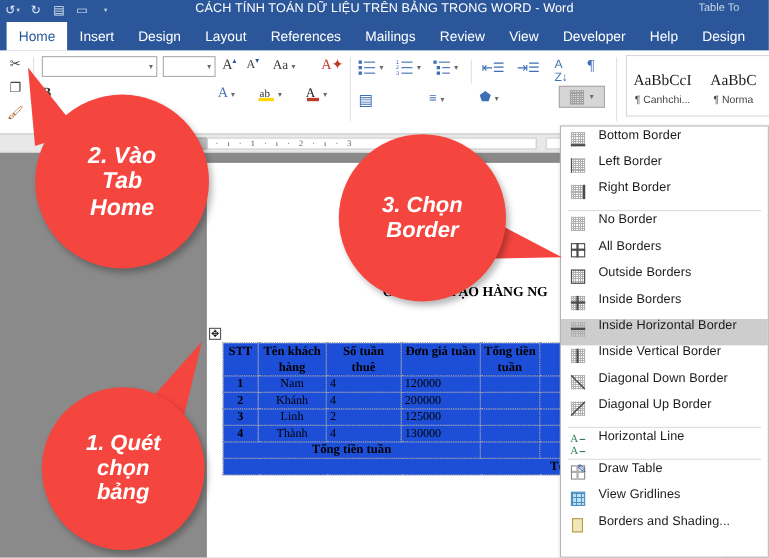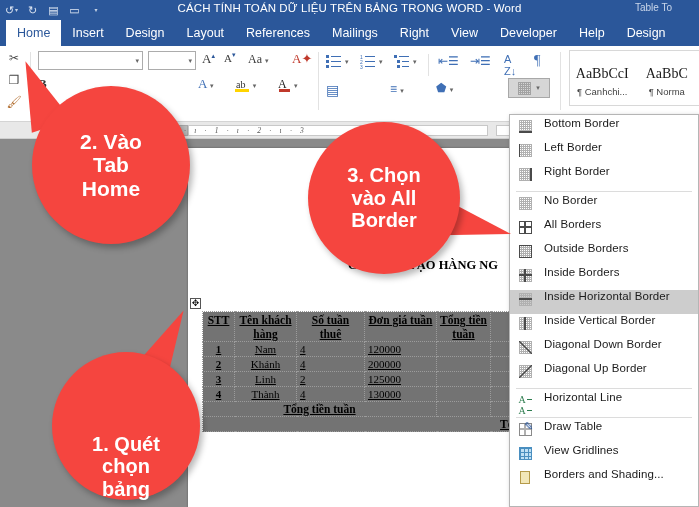--- a/index.html
+++ b/index.html
@@ -217,22 +217,21 @@
     border-collapse: collapse;
     font-family: "Liberation Serif", serif;
     font-size: 11px; color: #000;
     table-layout: fixed;
   }
   table.doctable td, table.doctable th {
     border: 1px dotted #9c9c9c;
     padding: 0 3px;
     height: 15px;
     vertical-align: middle;
-    background: #737373;
-    text-decoration: underline;
+    background: #1d4ed8;
   }
   table.doctable th {
     text-align: center; font-weight: bold;
     font-size: 11.5px; line-height: 14px;
     vertical-align: top; padding-top: 1px;
   }
   td.num { text-align: center; font-weight: bold; }
   td.name { text-align: center; }
   td.lft { text-align: left; }
   td.tot { text-align: center; font-weight: bold; font-size: 11.5px; }
@@ -300,20 +299,21 @@
     position: absolute;
     background: #f5453f;
     border-radius: 50%;
     color: #fff;
     display: flex; align-items: center; justify-content: center;
     text-align: center;
     font-weight: bold;
     box-shadow: 3px 4px 6px rgba(0,0,0,.28);
     z-index: 60;
     line-height: 1.12;
+    font-style: italic;
   }
   .tail {
     position: absolute;
     width: 0; height: 0;
     z-index: 59;
   }
   #bubble2 { left: 32px; top: 86px; width: 158px; height: 158px; font-size: 21px; }
   #tail2 {
     left: 20px; top: 58px;
     border-left: 16px solid transparent;
@@ -322,21 +322,21 @@
     transform: rotate(-18deg);
   }
   #bubble3 { left: 308px; top: 122px; width: 152px; height: 152px; font-size: 20px; }
   #tail3 {
     left: 430px; top: 204px;
     border-top: 20px solid transparent;
     border-bottom: 22px solid transparent;
     border-left: 82px solid #f5453f;
     transform: rotate(14deg);
   }
-  #bubble1 { left: 52px; top: 352px; width: 148px; height: 148px; font-size: 20px; align-items: flex-end; }
+  #bubble1 { left: 38px; top: 352px; width: 148px; height: 148px; font-size: 20px; }
   #tail1 {
     left: 148px; top: 306px;
     border-left: 20px solid transparent;
     border-right: 16px solid transparent;
     border-bottom: 72px solid #f5453f;
     transform: rotate(26deg);
   }
   .bubble span { display: block; padding: 0 10px; }
 </style>
 </head>
@@ -359,21 +359,21 @@
   </div>
 
   <div class="tabbar">
     <div class="tabs">
       <div class="tab active">Home</div>
       <div class="tab">Insert</div>
       <div class="tab">Design</div>
       <div class="tab">Layout</div>
       <div class="tab">References</div>
       <div class="tab">Mailings</div>
-      <div class="tab">Right</div>
+      <div class="tab">Review</div>
       <div class="tab">View</div>
       <div class="tab">Developer</div>
       <div class="tab">Help</div>
       <div class="tab ctx">Design</div>
     </div>
   </div>
 
   <div class="ribbon">
 
     <div class="icon-btn" style="left:6px; top:4px; width:16px; height:16px;">✂</div>
@@ -458,21 +458,21 @@
         <div class="style-name">¶ Norma</div>
       </div>
     </div>
   </div>
 
   <div class="workspace">
 
     <div class="ruler">
       <div class="ruler-grey-l"></div>
       <div class="ruler-white" style="left:188px; width:300px;"></div>
-      <div class="ruler-ticks" style="left:184px;font-style:italic;">·  ı  ·  1  ·  ı  ·  2  ·  ı  ·  3</div>
+      <div class="ruler-ticks" style="left:196px;">·  ı  ·  1  ·  ı  ·  2  ·  ı  ·  3</div>
       <div class="ruler-ticks" style="left:640px;">·  9  ·</div>
       <div class="ruler-white" style="left:496px; width:190px;"></div>
     </div>
 
     <div class="vruler">
       <div class="vticks">· 5 ·</div>
     </div>
 
     <div class="page">
 
@@ -710,21 +710,20 @@
       <span>2. Vào</span>
       <span>Tab</span>
       <span>Home</span>
     </div>
   </div>
 
   <div class="tail" id="tail3"></div>
   <div class="bubble" id="bubble3">
     <div>
       <span>3. Chọn</span>
-      <span>vào All</span>
       <span>Border</span>
     </div>
   </div>
 
   <div class="tail" id="tail1"></div>
   <div class="bubble" id="bubble1">
     <div>
       <span>1. Quét</span>
       <span>chọn</span>
       <span>bảng</span>

